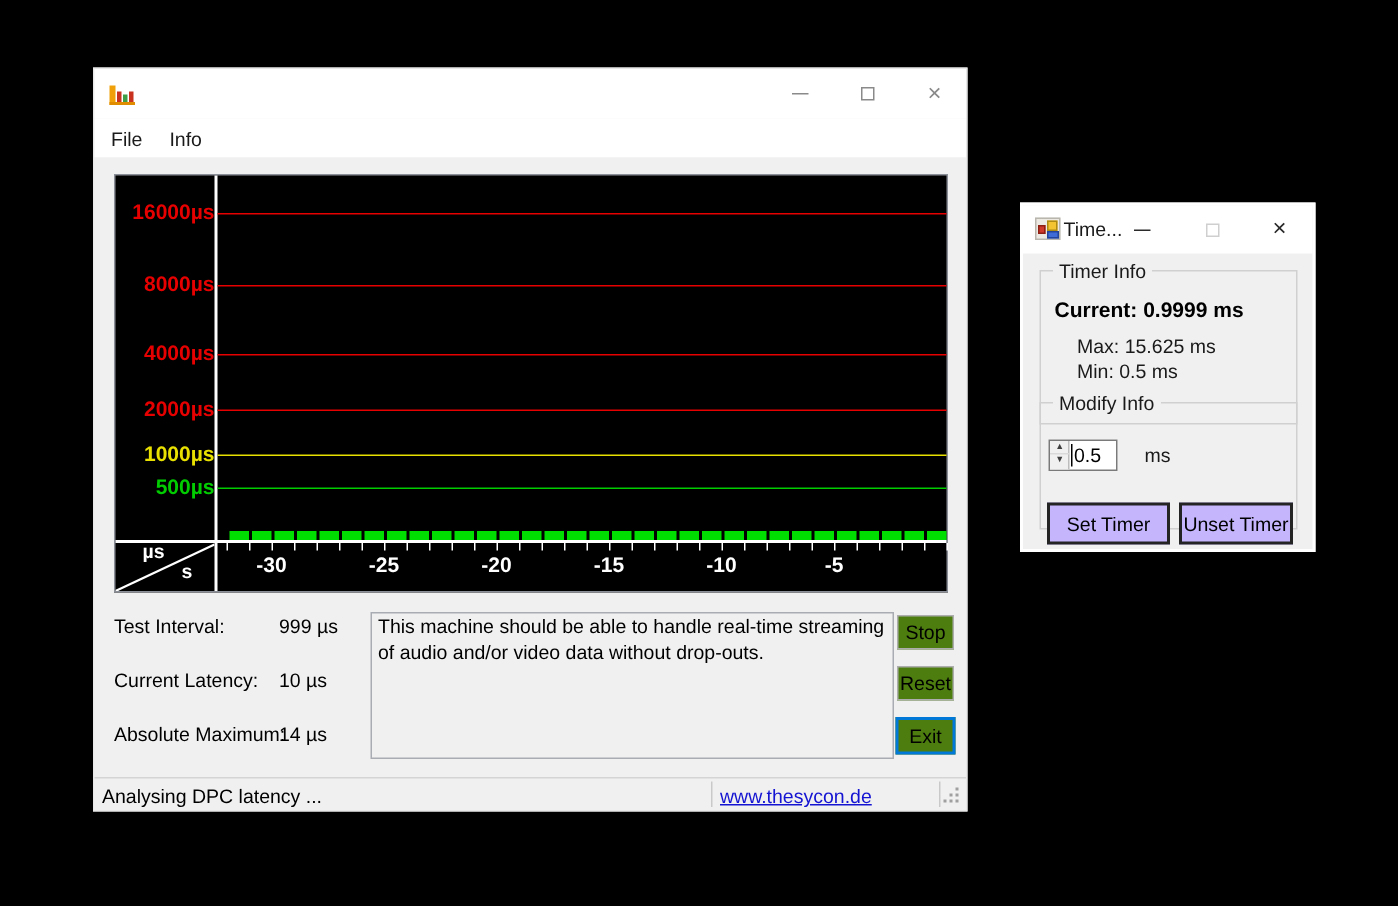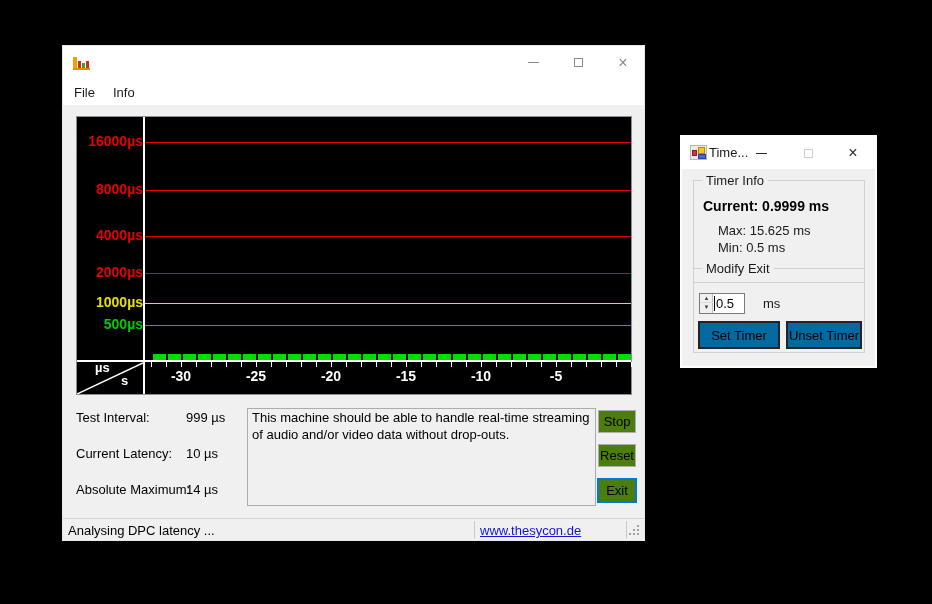--- a/index.html
+++ b/index.html
@@ -89,21 +89,21 @@
   .mm-line  { position:absolute; left:24px; font-size:13px; color:#1a1a1a; }
 
   #grp-modify { left:11px; top:131px; width:172px; height:85px; }
   .updown { position:absolute; left:5px; top:24px; width:46px; height:21px; background:#fff; border:1px solid #7a7a7a; }
   .ud-btns { position:absolute; left:0; top:0; width:13px; height:19px; background:#f0f0f0; border-right:1px solid #bdbdbd; }
   .ud-btn { width:13px; height:9px; font-size:6px; line-height:9px; text-align:center; color:#404040; }
   .ud-btn.up { border-bottom:1px solid #d9d9d9; }
   .ud-value { position:absolute; left:16px; top:2px; font-size:13px; color:#000; }
   .caret { position:absolute; left:14px; top:2px; width:1px; height:15px; background:#000; }
   .ms-label { position:absolute; left:69px; top:27px; font-size:13px; color:#1a1a1a; }
-  .t-btn { position:absolute; top:52px; height:28px; background:#0369a1; border:2px solid #242424;
+  .t-btn { position:absolute; top:66px; height:28px; background:#c4b5fd; border:2px solid #242424;
            font-size:13px; color:#000; display:flex; align-items:center; justify-content:center; }
   #btn-set { left:4px; width:82px; }
   #btn-unset { left:92px; width:76px; }
 </style>
 </head>
 <body>
 
 <div id="main-win" class="window">
   <div class="titlebar">
     <span class="app-icon">
@@ -270,21 +270,21 @@
   </div>
 
   <div id="grp-info" class="groupbox">
     <span class="legend">Timer Info</span>
     <span class="cur-line">Current: 0.9999 ms</span>
     <span class="mm-line" style="top:42px;">Max: 15.625 ms</span>
     <span class="mm-line" style="top:59px;">Min: 0.5 ms</span>
   </div>
 
   <div id="grp-modify" class="groupbox">
-    <span class="legend">Modify Exit</span>
+    <span class="legend">Modify Info</span>
     <div class="updown">
       <div class="ud-btns">
         <div class="ud-btn up">▲</div>
         <div class="ud-btn">▼</div>
       </div>
       <span class="caret"></span>
       <span class="ud-value">0.5</span>
     </div>
     <span class="ms-label">ms</span>
     <div class="t-btn" id="btn-set">Set Timer</div>

